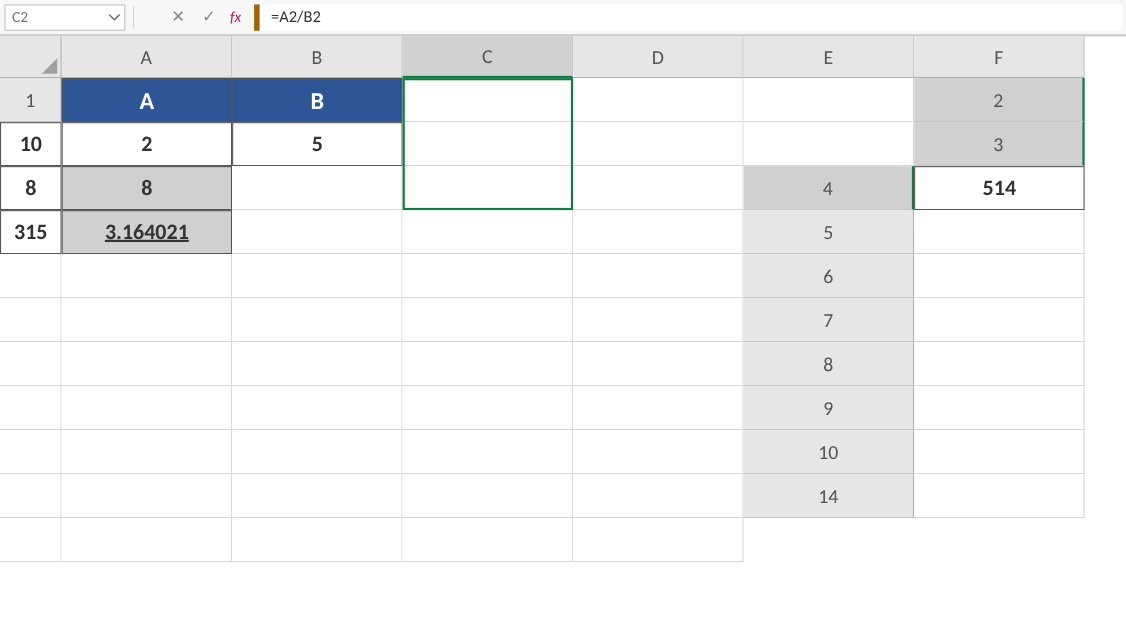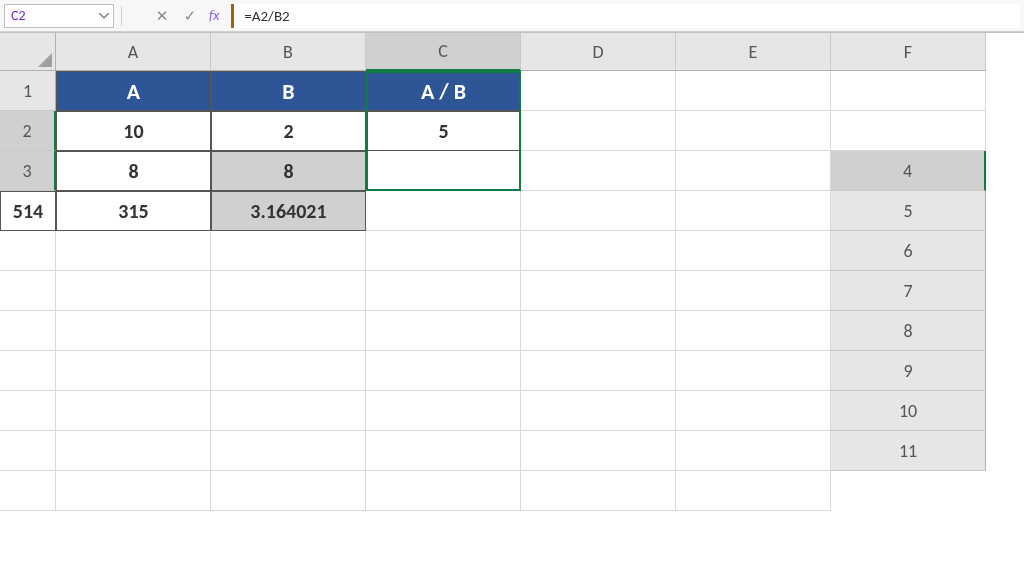--- a/index.html
+++ b/index.html
@@ -27,21 +27,21 @@
     }
     .name-box {
       width: 110px;
       height: 24px;
       border: 1px solid #c0c0c0;
       background: white;
       display: flex;
       align-items: center;
       padding: 0 6px;
       font-size: 14px;
-      color: #6d28d9;
+      color: #737373;
       position: relative;
     }
     .name-box-dropdown {
       position: absolute;
       right: 2px;
       top: 50%;
       transform: translateY(-50%);
       width: 14px;
       height: 14px;
       display: flex;
@@ -58,30 +58,30 @@
       width: 26px;
       height: 24px;
       display: flex;
       align-items: center;
       justify-content: center;
       color: #888;
       font-size: 15px;
     }
     .fx-label {
       font-style: italic;
-      color: #8b5cf6;
+      color: #be185d;
       font-size: 14px;
       margin-left: 4px;
       margin-right: 8px;
     }
     .formula-input {
       flex: 1;
       height: 24px;
       border: none;
-      border-left: 3px solid #a16207;
+      border-left: 5px solid #a16207;
       background: white;
       padding: 0 10px;
       font-size: 15px;
       color: #333;
       display: flex;
       align-items: center;
     }
     
     .grid-container {
       display: grid;
@@ -202,21 +202,20 @@
   <div class="col-header">A</div>
   <div class="col-header">B</div>
   <div class="col-header selected">C</div>
   <div class="col-header">D</div>
   <div class="col-header">E</div>
   <div class="col-header">F</div>
 
   <div class="row-header">1</div>
   <div class="cell data-header">A</div>
   <div class="cell data-header">B</div>
-  <div class="cell data-header">A / B</div>
   <div class="cell"></div>
   <div class="cell"></div>
   <div class="cell"></div>
 
   <div class="row-header selected">2</div>
   <div class="cell data-cell">10</div>
   <div class="cell data-cell">2</div>
   <div class="cell data-cell" style="background:white;">5</div>
   <div class="cell"></div>
   <div class="cell"></div>
@@ -225,21 +224,21 @@
   <div class="row-header selected">3</div>
   <div class="cell data-cell">8</div>
   <div class="cell data-cell selected-range">8</div>
   <div class="cell"></div>
   <div class="cell"></div>
   <div class="cell"></div>
 
   <div class="row-header selected">4</div>
   <div class="cell data-cell">514</div>
   <div class="cell data-cell">315</div>
-  <div class="cell data-cell selected-range" style="position:relative;">3.164021</div>
+  <div class="cell data-cell selected-range" style="position:relative;text-decoration:underline;">3.164021</div>
   <div class="cell"></div>
   <div class="cell"></div>
   <div class="cell"></div>
 
   <div class="row-header">5</div>
   <div class="cell"></div>
   <div class="cell"></div>
   <div class="cell"></div>
   <div class="cell"></div>
   <div class="cell"></div>
@@ -278,21 +277,21 @@
   <div class="cell"></div>
 
   <div class="row-header">10</div>
   <div class="cell"></div>
   <div class="cell"></div>
   <div class="cell"></div>
   <div class="cell"></div>
   <div class="cell"></div>
   <div class="cell"></div>
 
-  <div class="row-header">11</div>
+  <div class="row-header">14</div>
   <div class="cell"></div>
   <div class="cell"></div>
   <div class="cell"></div>
   <div class="cell"></div>
   <div class="cell"></div>
   <div class="cell"></div>
 
   <div class="selection-box" style="left:366px; top:38px; width:155px; height:120px;"></div>
 </div>
 

